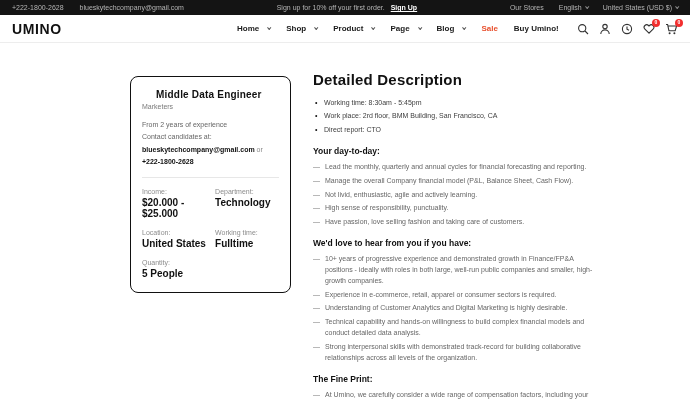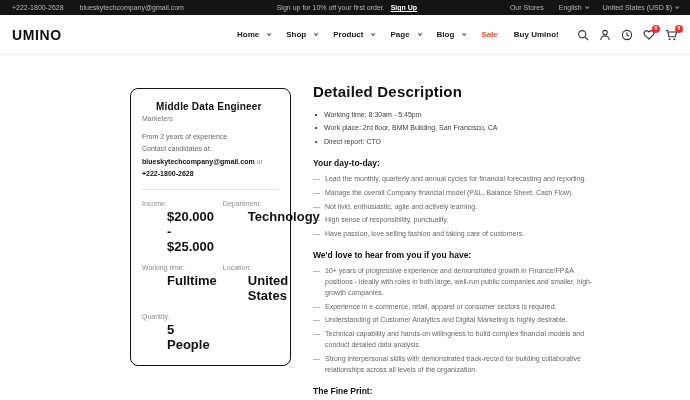--- a/index.html
+++ b/index.html
@@ -11,21 +11,21 @@
             padding:0 12px; font-size:7px; }
   .topbar-left { display:flex; gap:16px; align-items:center; }
   .topbar-center { flex:1; text-align:center; }
   .promo-link { color:#fff; font-weight:bold; text-decoration:underline; margin-left:4px; cursor:pointer; }
   .topbar-right { display:flex; gap:15px; align-items:center; }
   .tb-item { display:flex; align-items:center; gap:3px; cursor:pointer; }
   .caret { display:inline-block; width:3px; height:3px; border-right:1px solid #8a8a8a;
            border-bottom:1px solid #8a8a8a; transform:rotate(45deg) translateY(-1px); }
 
   
-  .header { height:40px; display:flex; align-items:center; padding:0 12px;
+  .header { height:28px; display:flex; align-items:center; padding:0 12px;
             border-bottom:1px solid #ededed; position:relative; background:#fff; }
   .logo { font-size:14px; font-weight:800; letter-spacing:.6px; cursor:pointer; }
   .nav { position:absolute; left:237px; display:flex; gap:16px; align-items:center;
          font-size:8px; font-weight:600; color:#1a1a1a; }
   .nav-item { display:flex; align-items:center; gap:8px; cursor:pointer; white-space:nowrap; }
   .nav .caret { border-color:#555; }
   .icons { margin-left:auto; display:flex; gap:10px; align-items:center; }
   .icon-wrap { position:relative; cursor:pointer; display:flex; align-items:center; }
   .icon-wrap svg { display:block; }
   .badge { position:absolute; top:-4px; right:-5px; width:8px; height:8px; border-radius:50%;
@@ -38,21 +38,21 @@
   .job-card { position:absolute; left:130px; top:33px; width:161px; border:1px solid #111;
               border-radius:8px; padding:12px 11px 13px; background:#fff; }
   .jc-title { font-size:10px; font-weight:bold; letter-spacing:.2px; margin-bottom:3px;padding-left:14px; }
   .jc-sub { font-size:7px; color:#7a7a7a; margin-bottom:9px; }
   .jc-line { font-size:7px; color:#666; line-height:1.75; }
   .jc-contact { font-size:7px; color:#111; font-weight:600; line-height:1.75; }
   .jc-contact .or { color:#8a8a8a; font-weight:normal; }
   .jc-divider { border-top:1px solid #e7e7e7; margin:9px 0 10px; }
   .jc-grid { display:grid; grid-template-columns:1.05fr 1fr; row-gap:10px; column-gap:6px; }
   .jc-label { font-size:7px; color:#8c8c8c; margin-bottom:2px; }
-  .jc-value { font-size:13px; font-weight:bold; color:#111;margin-left:25px; }
+  .jc-value { font-size:10px; font-weight:bold; color:#111; }
 
   .description { position:absolute; left:313px; top:28px; width:280px; }
   .desc-title { font-size:15px; font-weight:bold; letter-spacing:.2px; margin-bottom:8px; }
   .bullet-list { list-style:none; margin-bottom:8px; }
   .bullet-list li { font-size:7px; color:#3d3d3d; line-height:1.9; padding-left:11px; position:relative; }
   .bullet-list li::before { content:"•"; position:absolute; left:2px; top:0; color:#111; }
   .section-heading { font-size:8.5px; font-weight:bold; margin:10px 0 6px; }
   .dash-item { font-size:7px; color:#666; line-height:1.55; padding-left:12px; position:relative;
                margin-bottom:3px; }
   .dash-item::before { content:"—"; position:absolute; left:0; top:0; color:#777; }
@@ -163,26 +163,26 @@
     <div class="jc-grid">
       <div>
         <div class="jc-label">Income:</div>
         <div class="jc-value">$20.000 - $25.000</div>
       </div>
       <div>
         <div class="jc-label">Department:</div>
         <div class="jc-value">Technology</div>
       </div>
       <div>
+        <div class="jc-label">Location:</div>
+        <div class="jc-value">United States</div>
+      </div>
+      <div>
         <div class="jc-label">Working time:</div>
         <div class="jc-value">Fulltime</div>
-      </div>
-      <div>
-        <div class="jc-label">Location:</div>
-        <div class="jc-value">United States</div>
       </div>
       <div>
         <div class="jc-label">Quantity:</div>
         <div class="jc-value">5 People</div>
       </div>
     </div>
   </div>
 
   <div class="description">
     <div class="desc-title">Detailed Description</div>

